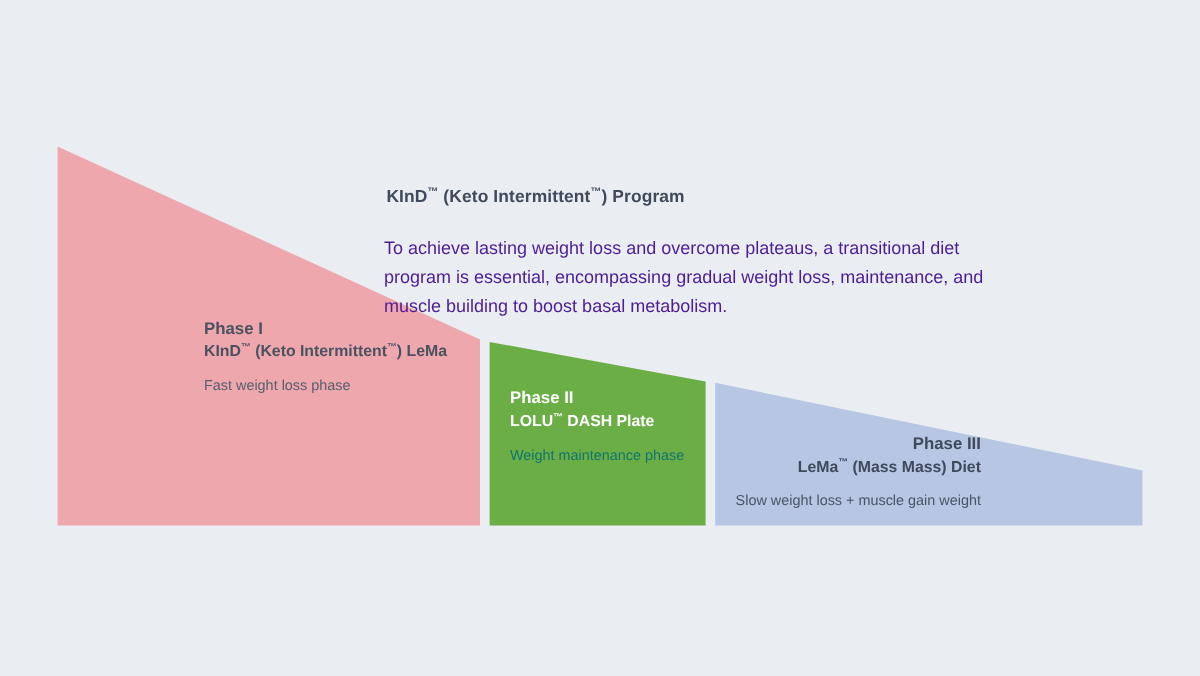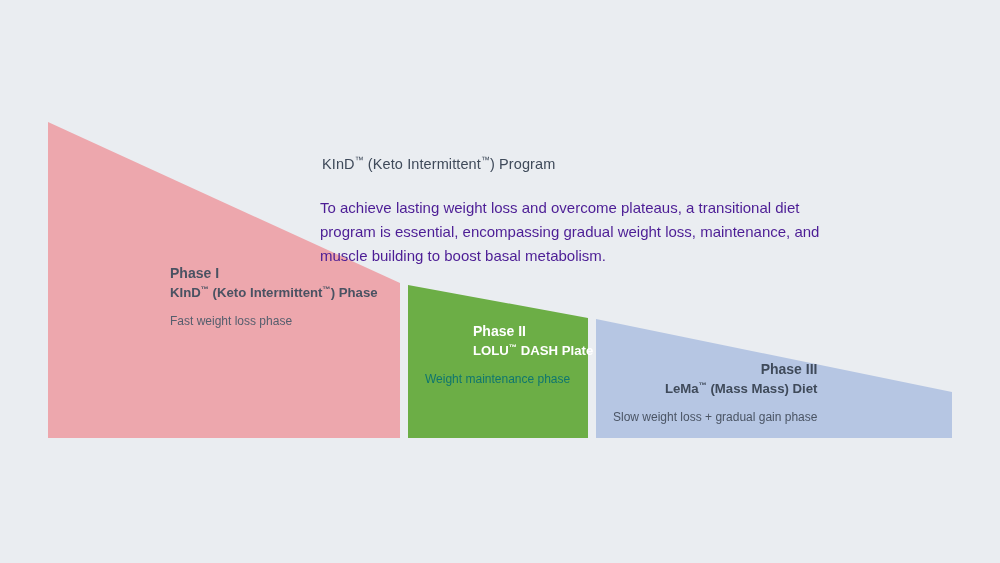--- a/index.html
+++ b/index.html
@@ -33,21 +33,21 @@
 
   
   .header {
     position: absolute;
     left: 320px;
     top: 155px;
     width: 520px;
   }
   .header-title {
     font-size: 14.5px;
-    font-weight: normal;
+    font-weight: bold;
     color: #3f4a5a;
     letter-spacing: 0.1px;
     margin: 0 0 22px 2px;
     line-height: 1.3;
   }
   .header-title sup, .phase-sub sup {
     font-size: 0.62em;
     vertical-align: super;
     line-height: 0;
   }
@@ -80,21 +80,21 @@
     font-weight: 400;
     line-height: 1.4;
     margin: 0;
   }
 
   #phase-1 { left: 170px; top: 264px; }
   #phase-1 .phase-num, #phase-1 .phase-sub { color: #4a5262; }
   #phase-1 .phase-note { color: #555e6d; }
 
   #phase-2 { left: 425px; top: 322px; }
-  #phase-2 .phase-num, #phase-2 .phase-sub { color: #ffffff; margin-left: 48px; }
+  #phase-2 .phase-num, #phase-2 .phase-sub { color: #ffffff; }
   #phase-2 .phase-note { color: #0f766e; }
 
   #phase-3 { left: 613px; top: 360px; }
   #phase-3 .phase-num, #phase-3 .phase-sub { color: #3f4a5a; text-align: right; }
   #phase-3 .phase-note { color: #4a5464; }
 </style>
 </head>
 <body style="background: rgb(234, 237, 241);">
 
 <div id="stage">
@@ -105,29 +105,29 @@
     <polygon points="596,319 952,392 952,438 596,438" fill="#b6c6e3"></polygon>
   </svg>
 
   <div class="header">
     <h1 class="header-title"><span>KInD</span><sup>™</sup><span> (Keto Intermittent</span><sup>™</sup><span>) Program</span></h1>
     <p class="header-desc">To achieve lasting weight loss and overcome plateaus, a transitional diet program is essential, encompassing gradual weight loss, maintenance, and muscle building to boost basal metabolism.</p>
   </div>
 
   <div class="phase" id="phase-1">
     <p class="phase-num">Phase I</p>
-    <p class="phase-sub"><span>KInD</span><sup>™</sup><span> (Keto Intermittent</span><sup>™</sup><span>) Phase</span></p>
+    <p class="phase-sub"><span>KInD</span><sup>™</sup><span> (Keto Intermittent</span><sup>™</sup><span>) LeMa</span></p>
     <p class="phase-note">Fast weight loss phase</p>
   </div>
 
   <div class="phase" id="phase-2">
     <p class="phase-num">Phase II</p>
     <p class="phase-sub"><span>LOLU</span><sup>™</sup><span> DASH Plate</span></p>
     <p class="phase-note">Weight maintenance phase</p>
   </div>
 
   <div class="phase" id="phase-3">
     <p class="phase-num">Phase III</p>
     <p class="phase-sub"><span>LeMa</span><sup>™</sup><span> (Mass Mass) Diet</span></p>
-    <p class="phase-note">Slow weight loss + gradual gain phase</p>
+    <p class="phase-note">Slow weight loss + muscle gain weight</p>
   </div>
 
 </div>
 
 </body></html>

